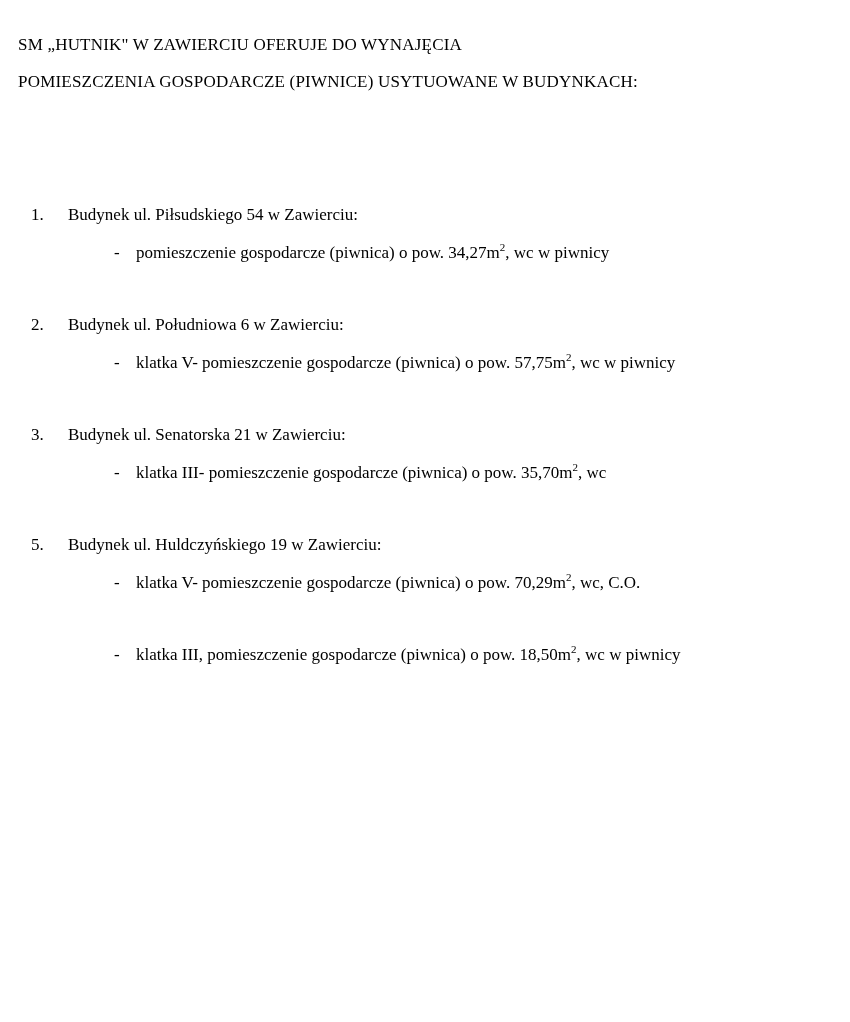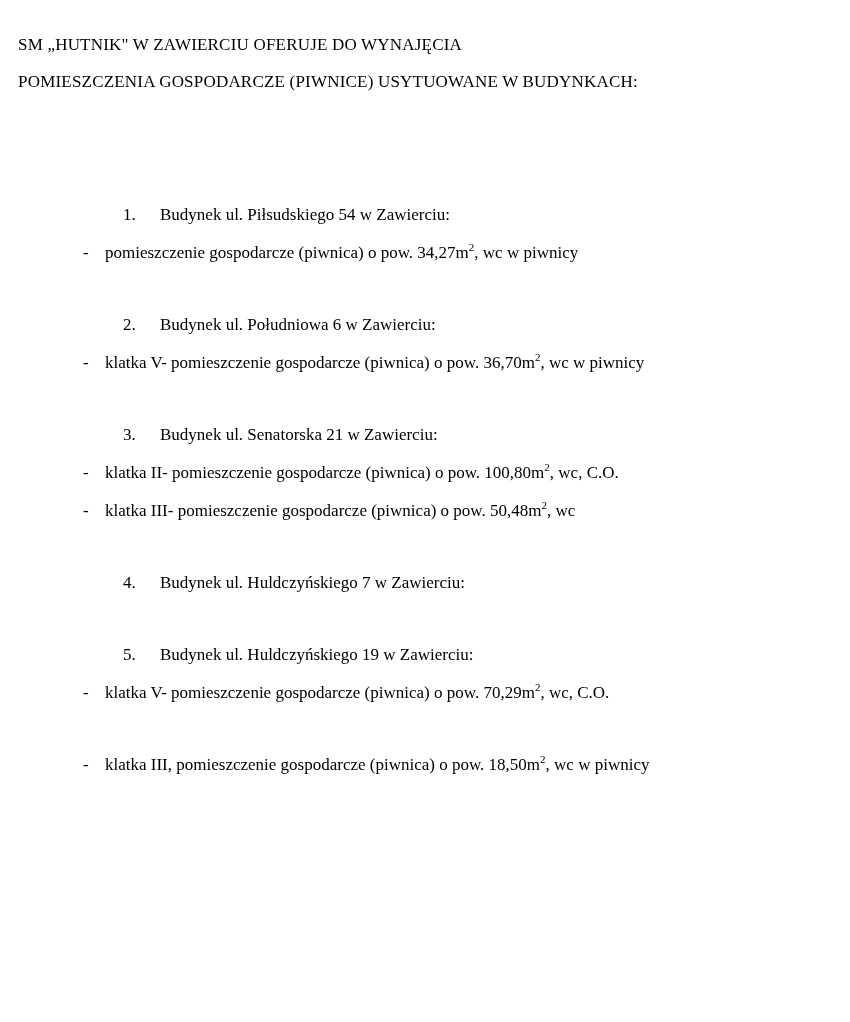--- a/index.html
+++ b/index.html
@@ -31,31 +31,30 @@
   .sections {
     position: absolute;
     top: 196px;
     left: 0;
     right: 0;
   }
   .building-section {
     margin-bottom: 34px;
   }
   .section-heading {
-    padding-left: 75px;
+    padding-left: 31px;
     line-height: 38px;
     white-space: nowrap;
-    margin-left: 48px;
   }
   .num {
     display: inline-block;
     width: 37px;
   }
   .item {
-    padding-left: 83px;
+    padding-left: 114px;
     line-height: 38px;
     white-space: nowrap;
   }
   .dash {
     display: inline-block;
     width: 22px;
   }
   sup.sup {
     font-size: 11px;
     line-height: 0;
@@ -87,45 +86,39 @@
 </div>
   </section>
 
   <section class="building-section">
     <div class="section-heading">
       <span class="num">2.</span><span class="title">Budynek ul. Południowa 6 w Zawierciu:</span>
     </div>
     <div class="items">
 
   <div class="item">
-    <span class="dash">-</span><span class="item-text"><span class="pre">klatka V- pomieszczenie gospodarcze (piwnica) o pow. 36,70m</span><sup class="sup">2</sup><span class="post">, wc w piwnicy</span></span>
+    <span class="dash">-</span><span class="item-text"><span class="pre">klatka V- pomieszczenie gospodarcze (piwnica) o pow. 57,75m</span><sup class="sup">2</sup><span class="post">, wc w piwnicy</span></span>
   </div>
 </div>
   </section>
 
   <section class="building-section">
     <div class="section-heading">
       <span class="num">3.</span><span class="title">Budynek ul. Senatorska 21 w Zawierciu:</span>
     </div>
     <div class="items">
-  <div class="item">
-    <span class="dash">-</span><span class="item-text"><span class="pre">klatka II- pomieszczenie gospodarcze (piwnica) o pow. 100,80m</span><sup class="sup">2</sup><span class="post">, wc, C.O.</span></span>
-  </div>
 
   <div class="item">
-    <span class="dash">-</span><span class="item-text"><span class="pre">klatka III- pomieszczenie gospodarcze (piwnica) o pow. 50,48m</span><sup class="sup">2</sup><span class="post">, wc</span></span>
+    <span class="dash">-</span><span class="item-text"><span class="pre">klatka III- pomieszczenie gospodarcze (piwnica) o pow. 35,70m</span><sup class="sup">2</sup><span class="post">, wc</span></span>
   </div>
 
 </div>
   </section>
 
   <section class="building-section">
-    <div class="section-heading">
-      <span class="num">4.</span><span class="title">Budynek ul. Huldczyńskiego 7 w Zawierciu:</span>
-    </div>
     <div class="items">
 
 </div>
   </section>
 
   <section class="building-section">
     <div class="section-heading">
       <span class="num">5.</span><span class="title">Budynek ul. Huldczyńskiego 19 w Zawierciu:</span>
     </div>
     <div class="items">

